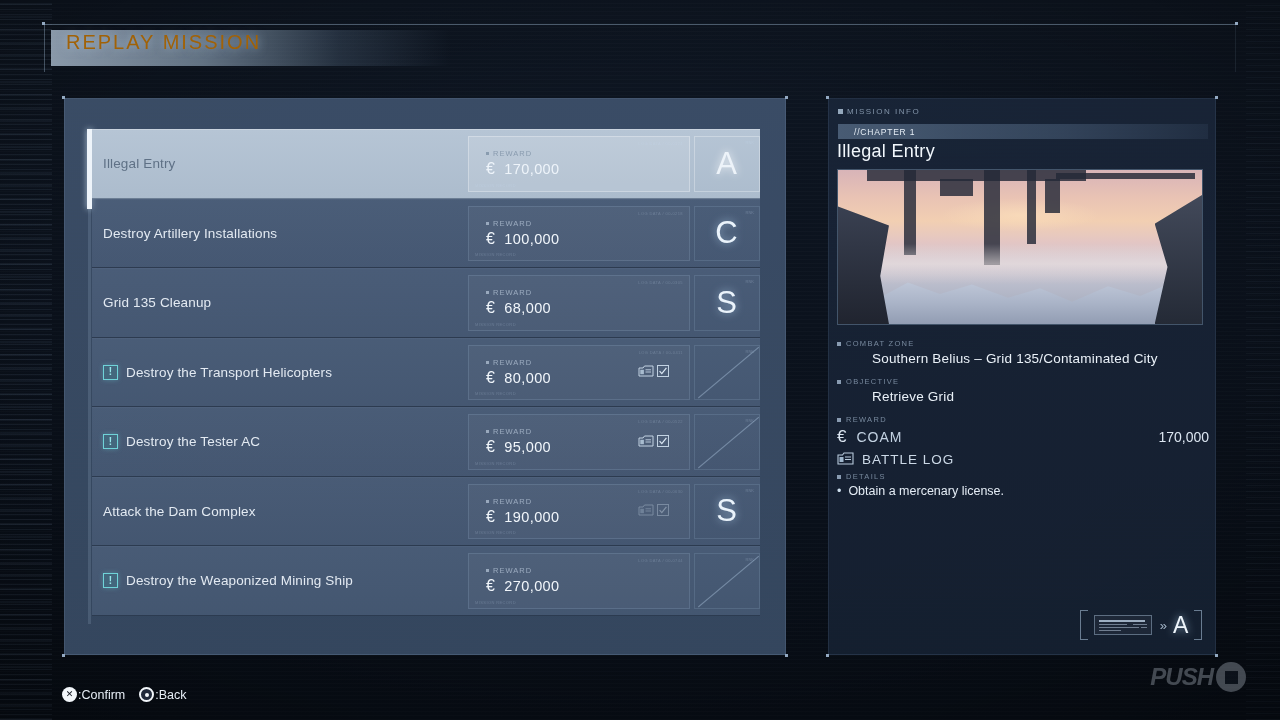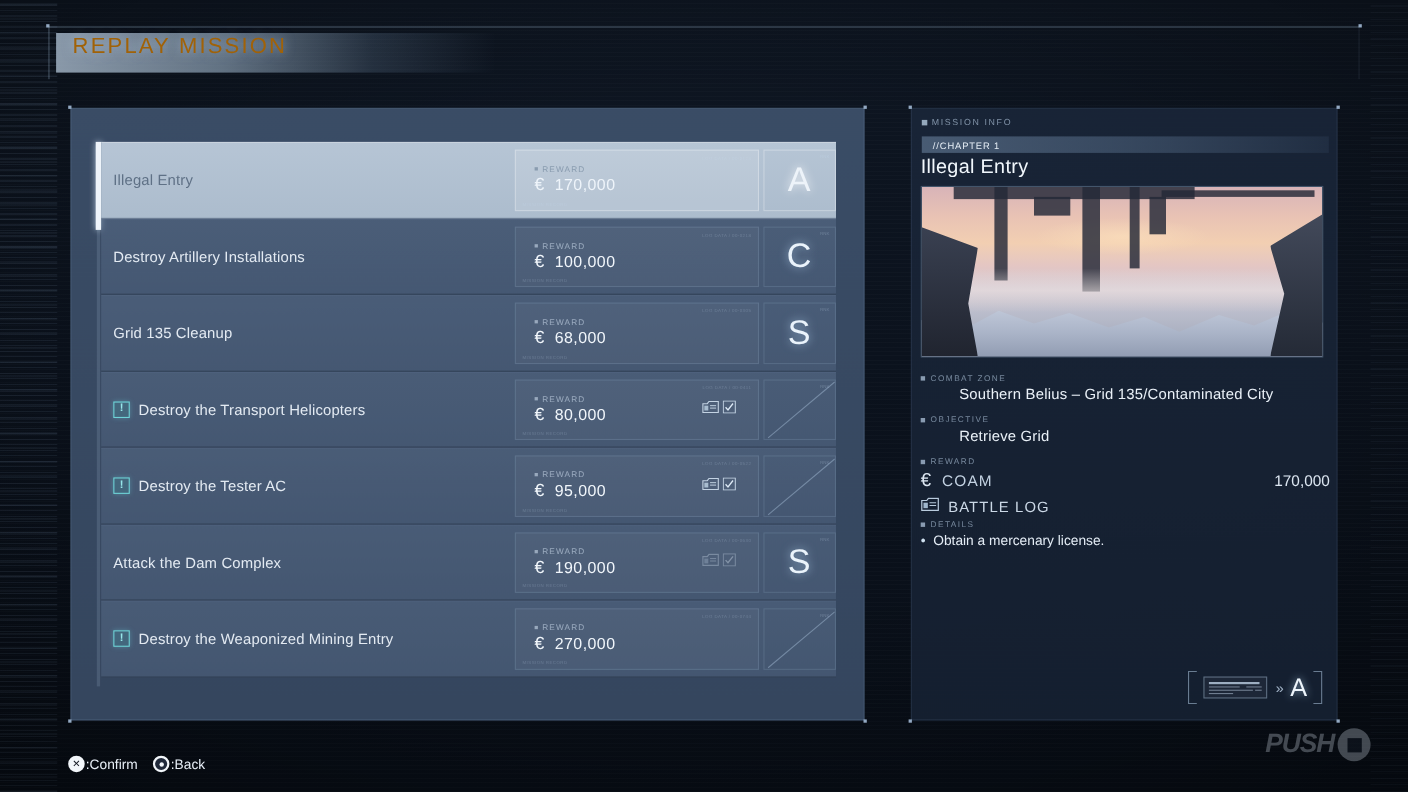--- a/index.html
+++ b/index.html
@@ -270,21 +270,21 @@
     color: rgba(190,212,234,0.62);
     display:flex; align-items:center; gap:4px;
   }
   #info-head .sq { width:5px;height:5px;background: rgba(190,212,234,0.75); }
 
   #chapter-bar {
     position:absolute; left:9px; top:25px;
     width: 370px; height: 15px;
     background: linear-gradient(90deg, rgba(112,137,166,0.55) 0%, rgba(92,116,145,0.40) 60%, rgba(70,92,120,0.18) 100%);
     display:flex; align-items:center;
-    padding-left: 10px;
+    padding-left: 16px;
     font-size: 8.5px;
     letter-spacing: .8px;
     color: #e6eef6;
   }
   #mission-name {
     position:absolute; left:8px; top:42px;
     font-size: 18px;
     color: #f1f7fc;
     letter-spacing: .3px;
   }
@@ -355,21 +355,21 @@
     letter-spacing: .2px;
     margin-left: 35px;
   }
   #reward-line {
     display:flex; align-items:center; justify-content:space-between;
     font-size: 14px;
     color: #dce6f1;
   }
   #reward-line .left { display:flex; align-items:center; gap:9px; letter-spacing:1px; }
   #battle-log-line {
-    display:flex; align-items:center; gap:8px;
+    display:flex; gap:8px;
     font-size: 13.5px;
     color: #ccd9e7;
     letter-spacing: 1px;
     margin-top: 5px;
   }
   #detail-item {
     font-size: 12.5px;
     color: #e4ecf5;
     display:flex; gap:7px;
   }
@@ -655,21 +655,21 @@
           </div>
         </div>
         <div class="rank-cell">
           <span class="rank-letter">S</span>
           <span class="rank-micro">RNK</span>
         </div>
       </div>
       <div class="row">
         <div class="row-title">
           <span class="alert-badge">!</span>
-          <span>Destroy the Weaponized Mining Entry</span>
+          <span>Destroy the Weaponized Mining Ship</span>
         </div>
         <div class="reward-card">
           <div class="reward-inner">
             <div class="reward-label">
               <span class="sq"></span>
               <span>REWARD</span>
             </div>
             <div class="reward-amount">
               <span class="coam-sym">€</span>
               <span>270,000</span>

